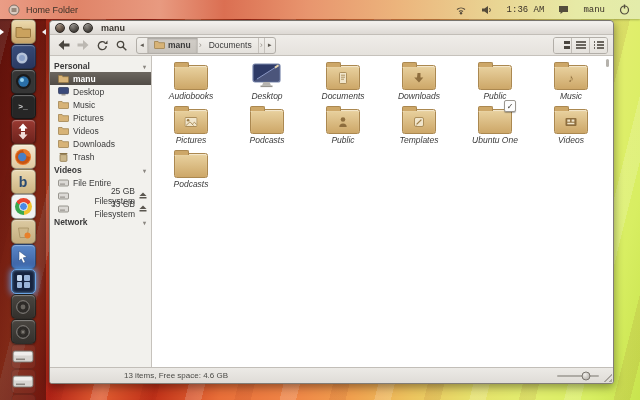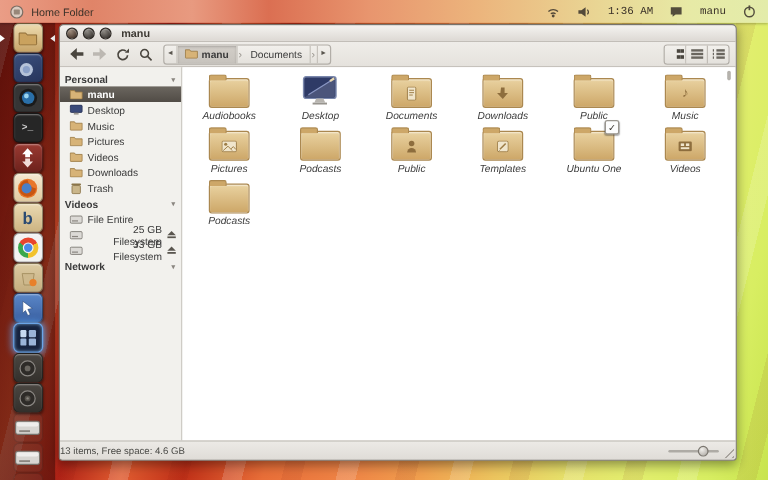--- a/index.html
+++ b/index.html
@@ -109,21 +109,21 @@
   .folder::before{content:"";position:absolute;top:-4px;left:-1px;width:13px;height:4px;
     background:#cda768;border:1px solid #ab8850;border-bottom:none;border-radius:2px 2px 0 0;}
   .emblem{position:absolute;left:50%;top:54%;transform:translate(-50%,-50%);display:flex;opacity:.95;}
   .emblem.glyph{font-size:11px;color:#8a6a3a;font-weight:bold;}
   .badge{position:absolute;top:-3px;right:-4px;width:10px;height:10px;background:#fdfdfd;border:1px solid #9a968f;
     border-radius:2px;display:flex;align-items:center;justify-content:center;font-size:8px;color:#3c3832;
     box-shadow:0 1px 1px rgba(0,0,0,.3);z-index:2;}
   .scroll-dot{position:absolute;top:3px;right:4px;width:3px;height:8px;background:#b5b2ac;border-radius:2px;}
 
   .statusbar{height:15px;flex:0 0 auto;background:linear-gradient(#eceae6,#dfdcd7);border-top:1px solid #c2beb8;
-    display:flex;align-items:center;font-size:8px;color:#4a4a46;position:relative;}
+    display:flex;align-items:center;font-size:8px;color:#4a4a46;padding-left:74px;position:relative;}
   .zoom-slider{position:absolute;right:14px;top:50%;width:42px;height:2px;background:#aeaba5;border-radius:1px;transform:translateY(-50%);}
   .zoom-knob{position:absolute;left:68%;top:50%;transform:translate(-50%,-50%);width:7px;height:7px;border-radius:50%;
     background:radial-gradient(circle at 35% 30%,#f2f0ec,#a8a49e);border:1px solid #7a766f;}
   .grip{position:absolute;right:1px;bottom:1px;width:10px;height:10px;
     background:repeating-linear-gradient(135deg,#a8a49e 0 1.5px,transparent 1.5px 4px);
     clip-path:polygon(100% 0,100% 100%,0 100%);}
 </style>
 </head>
 <body>
 

